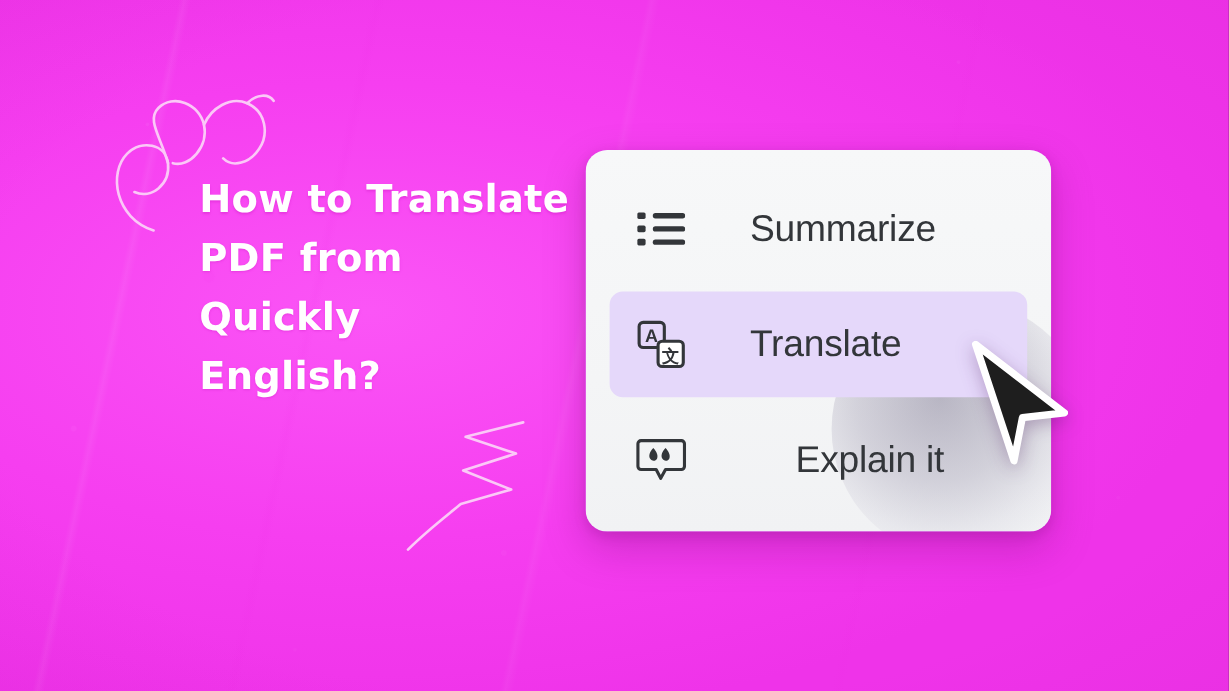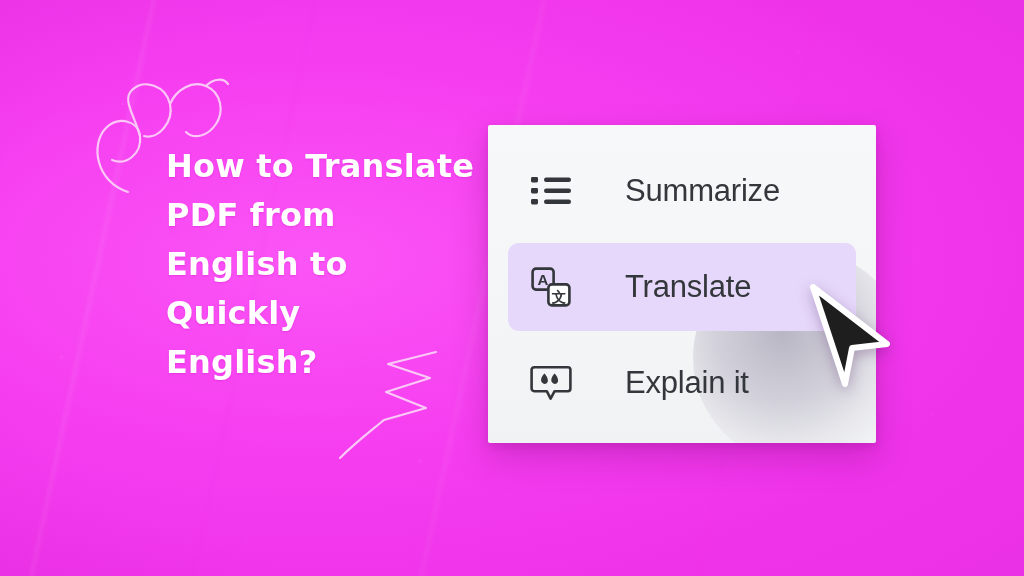--- a/index.html
+++ b/index.html
@@ -83,21 +83,21 @@
   .doodle-zig   { left: 338px; top: 348px; }
 
   
   .card {
     position: absolute;
     left: 488px;
     top: 125px;
     width: 388px;
     height: 318px;
     background: #d946ef;
-    border-radius: 2px;
+    border-radius: 18px;
     box-shadow:
       0 14px 34px rgba(120,10,115,.30),
       0 3px 9px rgba(120,10,115,.18);
     overflow: hidden;
   }
   .card-inner-shade {
     position: absolute;
     inset: 0;
     background: linear-gradient(180deg, #f7f8f9 0%, #f4f5f6 60%, #f1f2f4 100%);
     pointer-events: none;
@@ -123,21 +123,21 @@
     width: 348px;
     height: 88px;
     display: flex;
     align-items: center;
     border-radius: 11px;
     box-sizing: border-box;
     padding-left: 21px;
   }
   .menu-item[data-row="0"] { top: 22px;  }
   .menu-item[data-row="1"] { top: 118px; background: #e5d8fa; }
-  .menu-item[data-row="2"] { top: 214px; }
+  .menu-item[data-row="2"] { top: 214px; gap: 38px; }
 
   .item-icon {
     width: 44px;
     height: 44px;
     flex: 0 0 44px;
     display: flex;
     align-items: center;
     justify-content: center;
   }
   .item-label {
@@ -236,18 +236,17 @@
     </div>
   </div>
 
   <svg class="cursor" viewBox="0 0 90 104">
     <path d="M6 3 L80 60 L45 64 L38 100 Z" fill="#1E1E1E" stroke="#FFFFFF" stroke-width="6" stroke-linejoin="round"></path>
   </svg>
 
   <div class="headline">
     <span class="ln">How to Translate</span>
     <span class="ln">PDF from</span>
-    <span class="ln">English to</span>
     <span class="ln">Quickly</span>
     <span class="ln">English?</span>
   </div>
 
 </div>
 
 </body></html>

